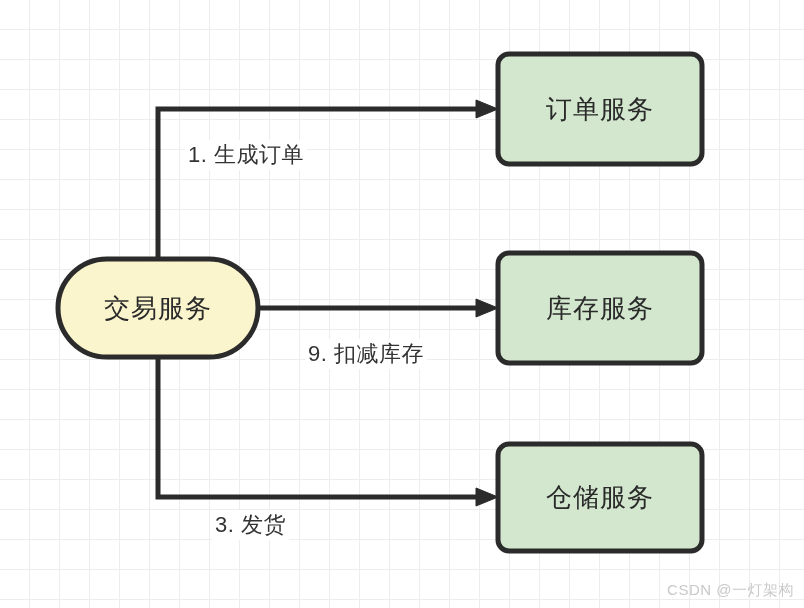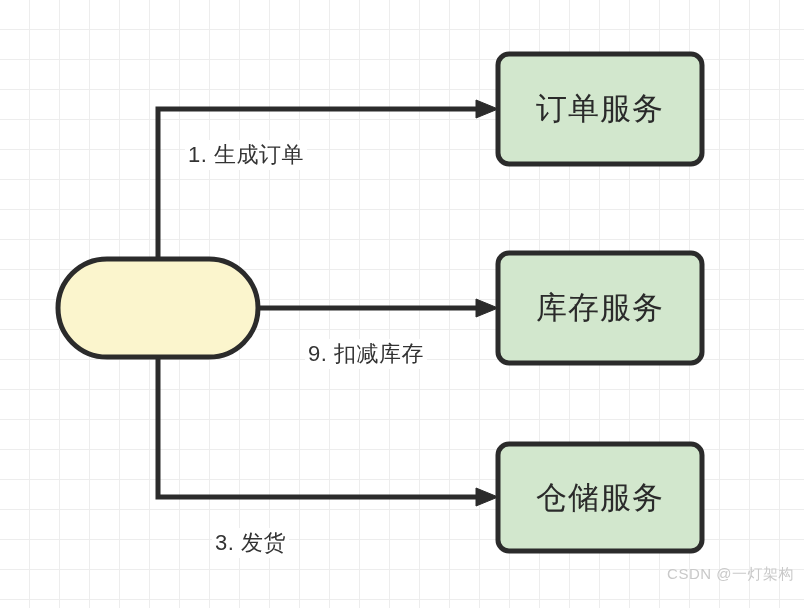--- a/index.html
+++ b/index.html
@@ -28,21 +28,21 @@
     left: 0;
     width: 804px;
     height: 608px;
   }
   .node-label {
     position: absolute;
     display: flex;
     align-items: center;
     justify-content: center;
     color: #2a2a2a;
-    font-size: 31px;
+    font-size: 26px;
     letter-spacing: 1px;
     white-space: nowrap;
     pointer-events: none;
   }
   .edge-label {
     position: absolute;
     display: flex;
     align-items: center;
     justify-content: center;
     height: 30px;
@@ -50,21 +50,21 @@
     font-size: 22px;
     letter-spacing: 0.5px;
     white-space: nowrap;
     background: #ffffff;
     padding: 0 3px;
     margin-top: 46px;
   }
   #watermark {
     position: absolute;
     right: 10px;
-    bottom: 24px;
+    bottom: 8px;
     color: #c9c9c9;
     font-size: 15px;
     letter-spacing: 0.5px;
     white-space: nowrap;
   }
 </style>
 </head>
 <body>
 
 <div id="canvas">
@@ -86,28 +86,29 @@
       <rect x="58" y="259" width="200" height="98" rx="49" ry="49" fill="#fbf5cd" stroke="#2b2b2b" stroke-width="5"></rect>
 
       <rect x="498" y="54" width="204" height="110" rx="11" ry="11" fill="#d2e7cd" stroke="#2b2b2b" stroke-width="5"></rect>
 
       <rect x="498" y="253" width="204" height="110" rx="11" ry="11" fill="#d2e7cd" stroke="#2b2b2b" stroke-width="5"></rect>
 
       <rect x="498" y="444" width="204" height="107" rx="11" ry="11" fill="#d2e7cd" stroke="#2b2b2b" stroke-width="5"></rect>
     </g>
   </svg>
 
+  <div class="node-label" style="left:58px; top:259px; width:200px; height:98px;">交易服务</div>
 
   <div class="node-label" style="left:498px; top:54px; width:204px; height:110px;">订单服务</div>
 
   <div class="node-label" style="left:498px; top:253px; width:204px; height:110px;">库存服务</div>
 
   <div class="node-label" style="left:498px; top:444px; width:204px; height:107px;">仓储服务</div>
 
   <div class="edge-label" style="left:185px; top:94px;">1. 生成订单</div>
 
   <div class="edge-label" style="left:305px; top:293px;">9. 扣减库存</div>
 
-  <div class="edge-label" style="left:212px; top:482px;">3. 发货</div>
+  <div class="edge-label" style="left:212px; top:464px;">3. 发货</div>
 
   <div id="watermark">CSDN @一灯架构</div>
 
 </div>
 
 </body></html>

